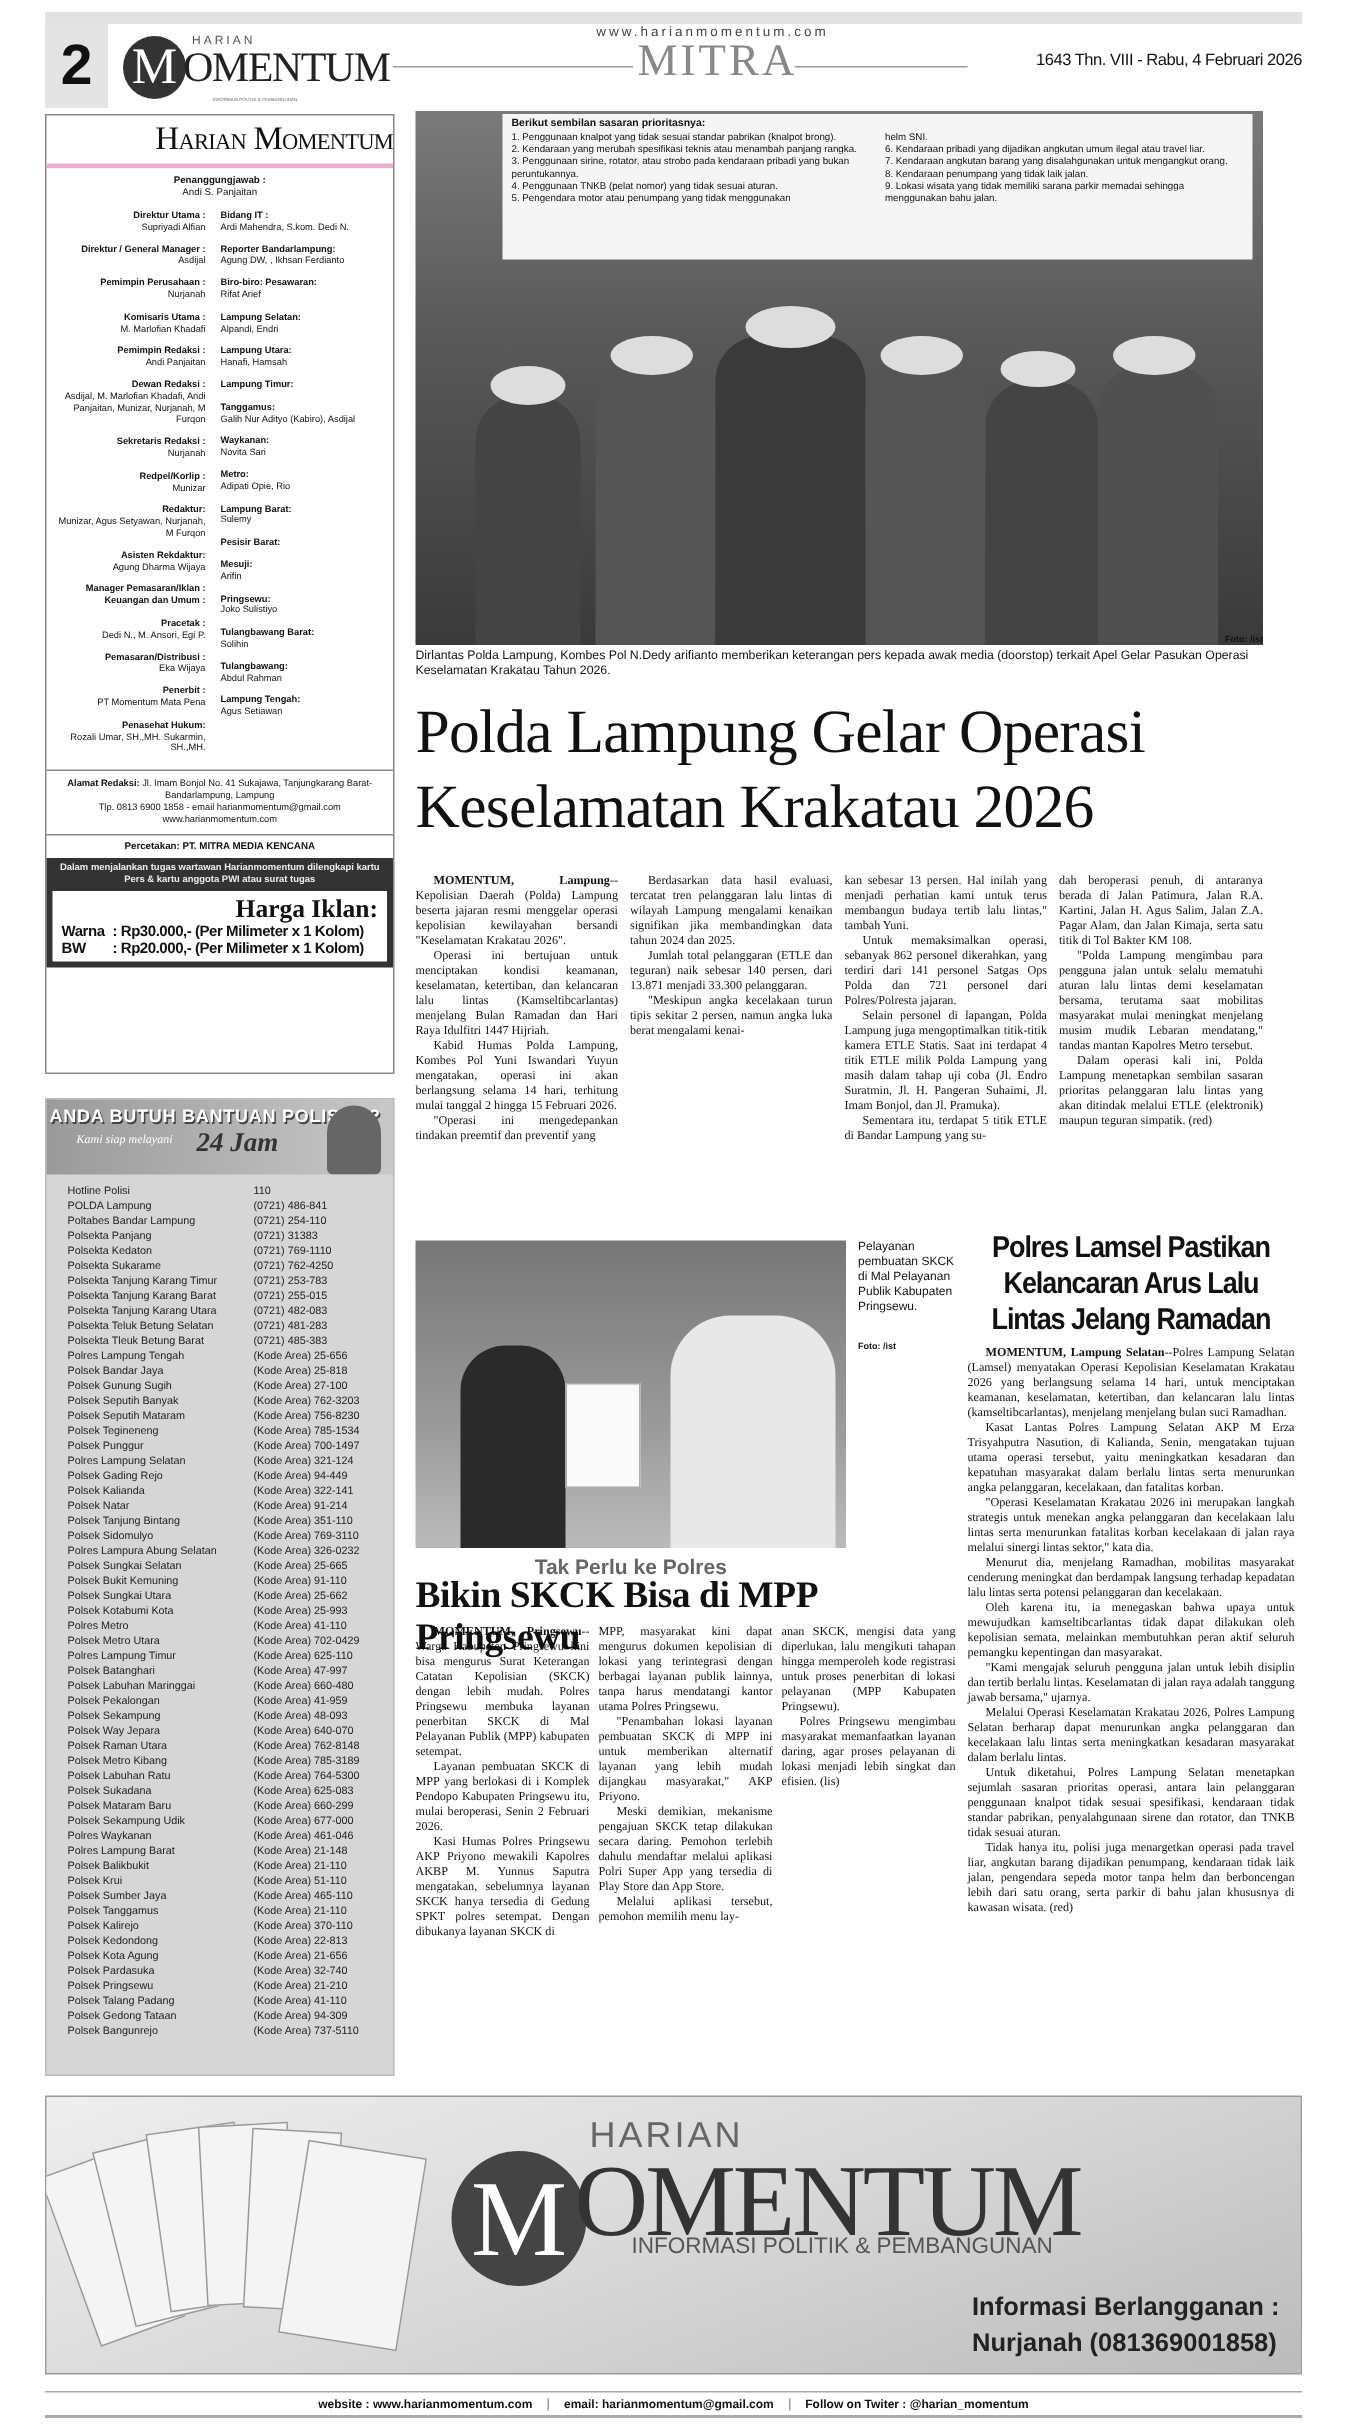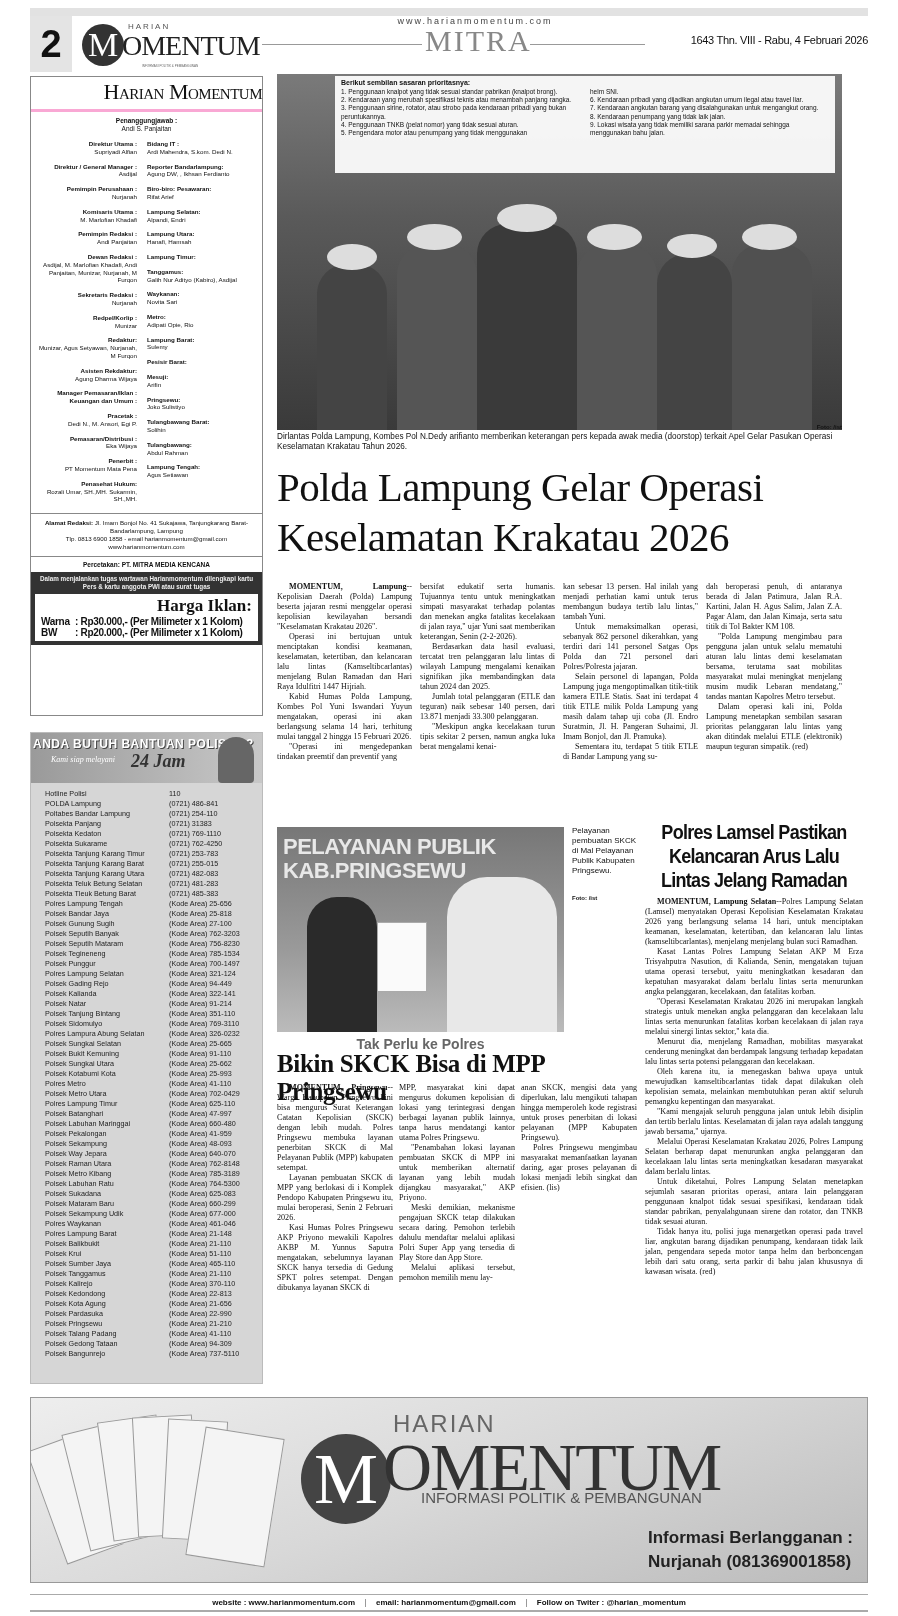--- a/index.html
+++ b/index.html
@@ -373,21 +373,21 @@
       <div class="pl-row">
         <span>Polsek Kedondong</span>
         <span>(Kode Area) 22-813</span>
       </div>
       <div class="pl-row">
         <span>Polsek Kota Agung</span>
         <span>(Kode Area) 21-656</span>
       </div>
       <div class="pl-row">
         <span>Polsek Pardasuka</span>
-        <span>(Kode Area) 22-990</span>
+        <span>(Kode Area) 32-740</span>
       </div>
       <div class="pl-row">
         <span>Polsek Pringsewu</span>
         <span>(Kode Area) 21-210</span>
       </div>
       <div class="pl-row">
         <span>Polsek Talang Padang</span>
         <span>(Kode Area) 41-110</span>
       </div>
       <div class="pl-row">
@@ -438,39 +438,37 @@
 <div id="photo1-caption" class="abs">Dirlantas Polda Lampung, Kombes Pol N.Dedy arifianto memberikan keterangan pers kepada awak media (doorstop) terkait Apel Gelar Pasukan Operasi Keselamatan Krakatau Tahun 2026.</div>
 <div id="headline1" class="abs">Polda Lampung Gelar Operasi Keselamatan Krakatau 2026</div>
 
 <div class="col article" style="left:277px;top:582px;width:135px">
   <p><b>MOMENTUM, Lampung</b><span>--Kepolisian Daerah (Polda) Lampung beserta jajaran resmi menggelar operasi kepolisian kewilayahan bersandi "Keselamatan Krakatau 2026".</span></p>
   <p>Operasi ini bertujuan untuk menciptakan kondisi keamanan, keselamatan, ketertiban, dan kelancaran lalu lintas (Kamseltibcarlantas) menjelang Bulan Ramadan dan Hari Raya Idulfitri 1447 Hijriah.</p>
   <p>Kabid Humas Polda Lampung, Kombes Pol Yuni Iswandari Yuyun mengatakan, operasi ini akan berlangsung selama 14 hari, terhitung mulai tanggal 2 hingga 15 Februari 2026.</p>
   <p>"Operasi ini mengedepankan tindakan preemtif dan preventif yang</p>
 </div>
 <div class="col article" style="left:420px;top:582px;width:135px">
-  <p style="text-indent:0">bersifat edukatif serta humanis. Tujuannya tentu untuk meningkatkan simpati masyarakat terhadap polantas dan menekan angka fatalitas kecelakaan di jalan raya," ujar Yuni saat memberikan keterangan, Senin (2-2-2026).</p>
   <p>Berdasarkan data hasil evaluasi, tercatat tren pelanggaran lalu lintas di wilayah Lampung mengalami kenaikan signifikan jika membandingkan data tahun 2024 dan 2025.</p>
   <p>Jumlah total pelanggaran (ETLE dan teguran) naik sebesar 140 persen, dari 13.871 menjadi 33.300 pelanggaran.</p>
   <p>"Meskipun angka kecelakaan turun tipis sekitar 2 persen, namun angka luka berat mengalami kenai-</p>
 </div>
 <div class="col article" style="left:563px;top:582px;width:135px">
   <p style="text-indent:0">kan sebesar 13 persen. Hal inilah yang menjadi perhatian kami untuk terus membangun budaya tertib lalu lintas," tambah Yuni.</p>
   <p>Untuk memaksimalkan operasi, sebanyak 862 personel dikerahkan, yang terdiri dari 141 personel Satgas Ops Polda dan 721 personel dari Polres/Polresta jajaran.</p>
   <p>Selain personel di lapangan, Polda Lampung juga mengoptimalkan titik-titik kamera ETLE Statis. Saat ini terdapat 4 titik ETLE milik Polda Lampung yang masih dalam tahap uji coba (Jl. Endro Suratmin, Jl. H. Pangeran Suhaimi, Jl. Imam Bonjol, dan Jl. Pramuka).</p>
   <p>Sementara itu, terdapat 5 titik ETLE di Bandar Lampung yang su-</p>
 </div>
 <div class="col article" style="left:706px;top:582px;width:136px">
   <p style="text-indent:0">dah beroperasi penuh, di antaranya berada di Jalan Patimura, Jalan R.A. Kartini, Jalan H. Agus Salim, Jalan Z.A. Pagar Alam, dan Jalan Kimaja, serta satu titik di Tol Bakter KM 108.</p>
   <p>"Polda Lampung mengimbau para pengguna jalan untuk selalu mematuhi aturan lalu lintas demi keselamatan bersama, terutama saat mobilitas masyarakat mulai meningkat menjelang musim mudik Lebaran mendatang," tandas mantan Kapolres Metro tersebut.</p>
   <p>Dalam operasi kali ini, Polda Lampung menetapkan sembilan sasaran prioritas pelanggaran lalu lintas yang akan ditindak melalui ETLE (elektronik) maupun teguran simpatik. (red)</p>
 </div>
 
 <div id="photo2" class="abs">
-  <div class="p2-sign">PELAYANAN PUBLIK KAB.PRINGSEWU</div>
   <div style="position:absolute;left:30px;top:70px;width:70px;height:140px;border-radius:30px 30px 0 0;background:#2a2a2a"></div>
   <div style="position:absolute;left:170px;top:50px;width:110px;height:160px;border-radius:40px 40px 0 0;background:#e8e8e8"></div>
   <div style="position:absolute;left:100px;top:95px;width:50px;height:70px;background:#fafafa;border:1px solid #aaa"></div>
 </div>
 <div id="photo2-caption" class="abs">Pelayanan pembuatan SKCK di Mal Pelayanan Publik Kabupaten Pringsewu.</div>
 <div id="photo2-credit" class="abs">Foto: /ist</div>
 <div id="kicker2" class="abs">Tak Perlu ke Polres</div>
 <div id="headline2" class="abs">Bikin SKCK Bisa di MPP Pringsewu</div>
 
 <div class="col article" style="left:277px;top:1083px;width:116px">

